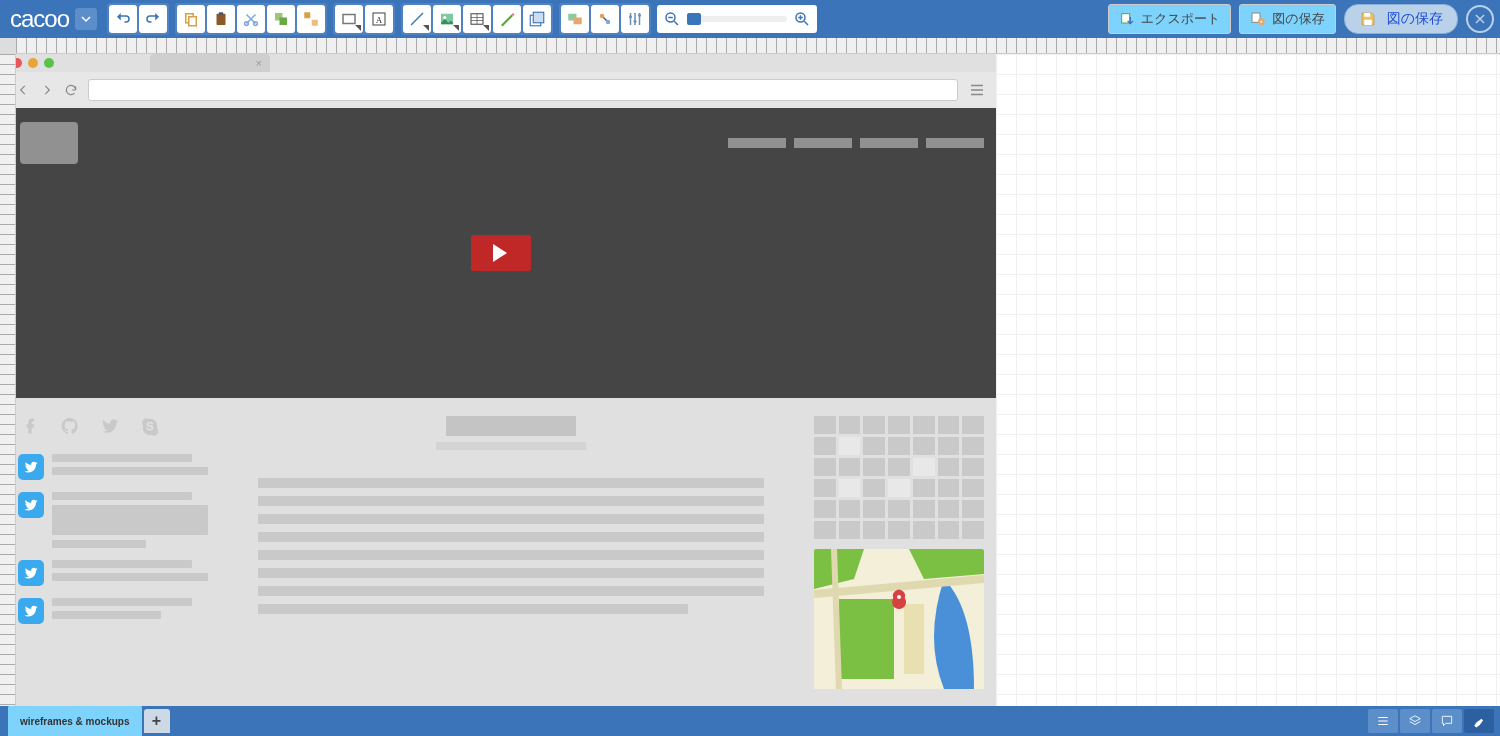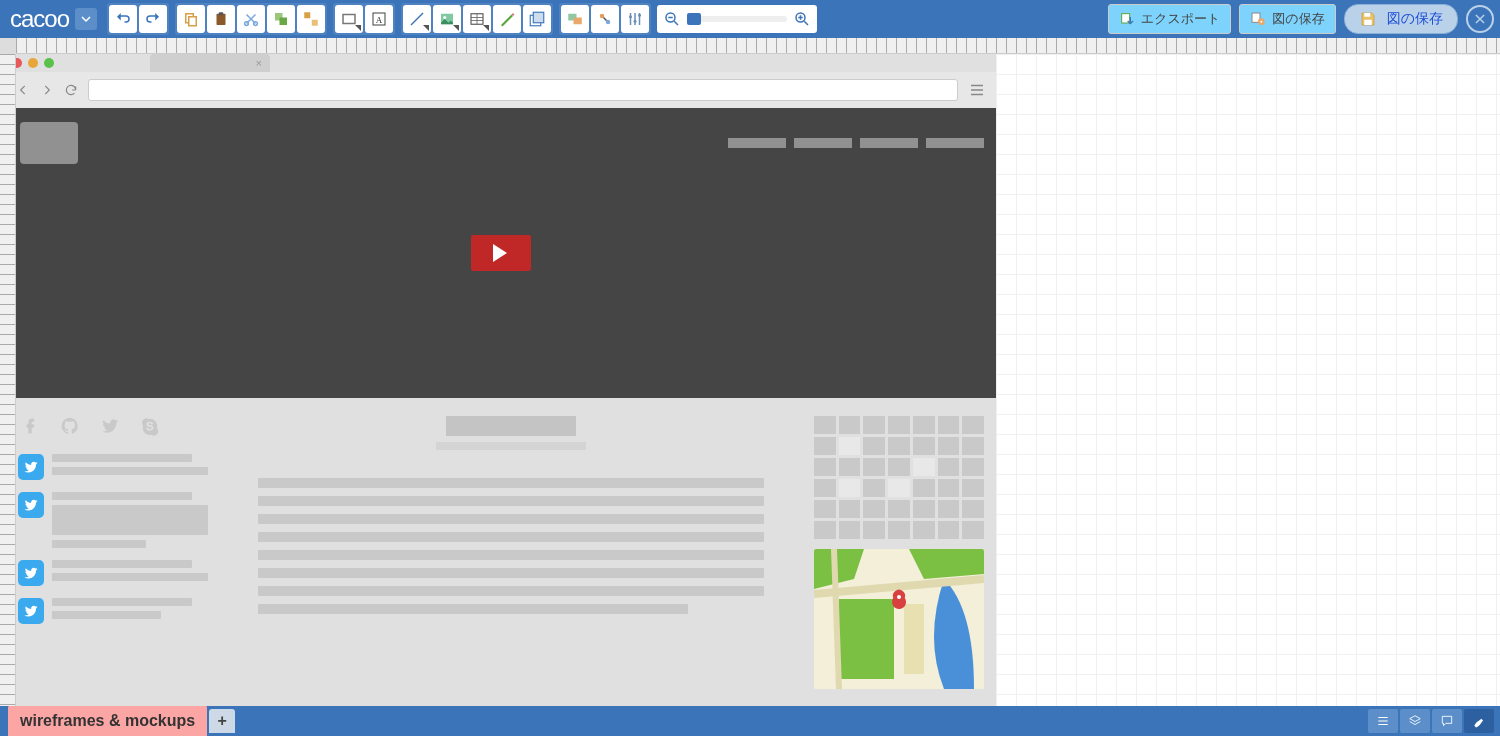--- a/index.html
+++ b/index.html
@@ -119,21 +119,21 @@
 .wf-para .bar{height:10px;margin-bottom:8px;}
 .wf-right{width:170px;}
 .calendar{display:grid;grid-template-columns:repeat(7,1fr);gap:3px;margin-bottom:10px;}
 .cal-cell{height:18px;background:#c9c9c9;}
 .cal-cell.light{background:#e8e8e8;}
 .wf-map{height:140px;background:#f0ecd6;position:relative;overflow:hidden;border-radius:2px;}
 
 .bottombar {
   height:30px;background:#3b74b9;display:flex;align-items:center;
 }
-.sheet-tab{height:24px;background:#fca5a5;border-radius:3px 3px 0 0;margin-left:8px;padding:16px 12px;display:flex;align-items:center;font-size:16px;font-weight:bold;color:#333;}
+.sheet-tab{height:24px;background:#7dd3fc;border-radius:3px 3px 0 0;margin-left:8px;padding:16px 12px;display:flex;align-items:center;font-size:10px;font-weight:bold;color:#333;}
 .add-sheet{width:26px;height:24px;background:#cdd9e7;border-radius:3px 3px 0 0;display:flex;align-items:center;justify-content:center;margin-left:2px;font-size:16px;font-weight:bold;color:#444;cursor:pointer;}
 .bottom-right{margin-left:auto;display:flex;gap:2px;margin-right:6px;}
 .br-btn{width:30px;height:24px;background:#5c8fc9;border-radius:2px;display:flex;align-items:center;justify-content:center;cursor:pointer;}
 .br-btn.active{background:#2d60a0;}
 </style>
 </head>
 <body>
 
 <div class="topbar">
   <div class="logo">

